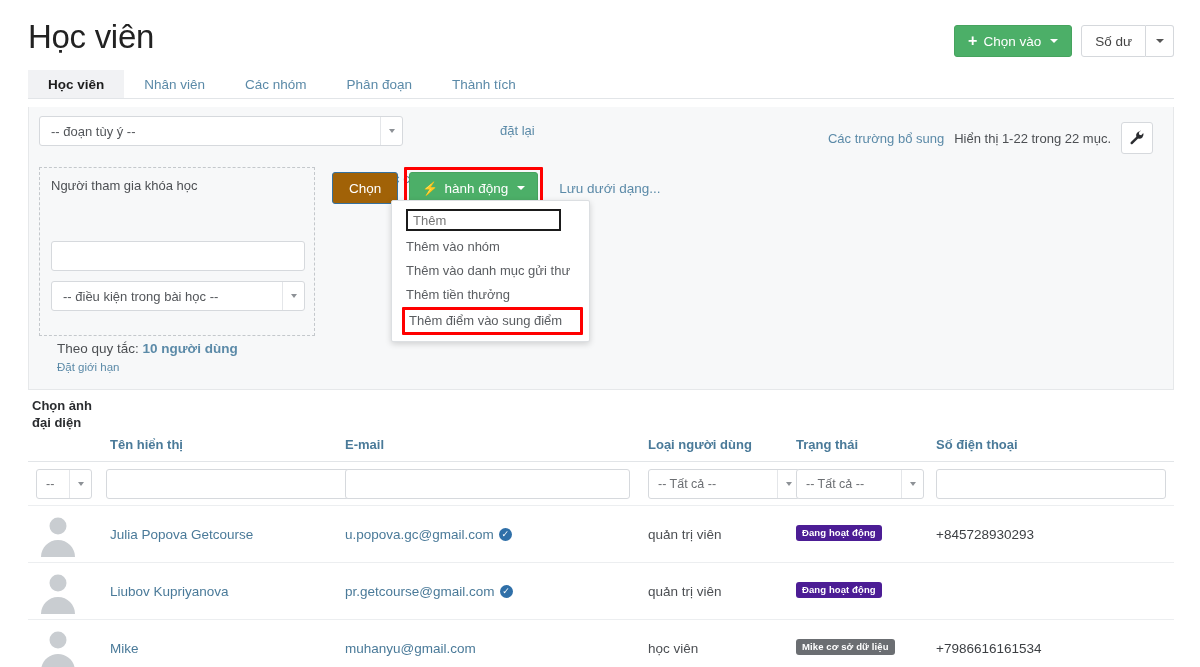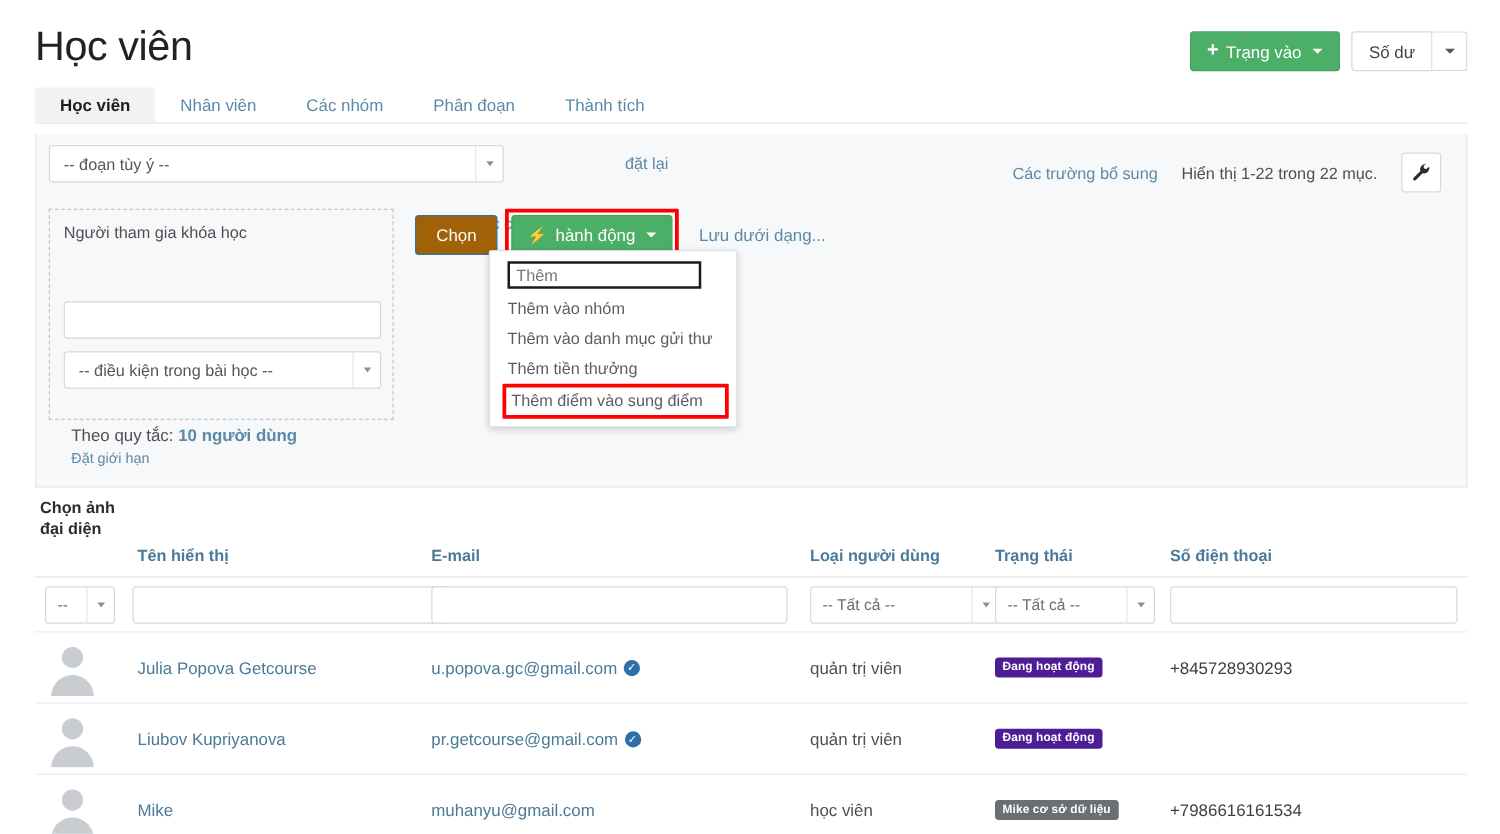--- a/index.html
+++ b/index.html
@@ -95,21 +95,21 @@
     border-right: 3.5px solid transparent; border-top: 4.5px solid #8d9196;
   }
   .link {
     color: #5b8aa8; font-size: 13px; cursor: pointer; text-decoration: none;
   }
   .filter-row1 .link-new { position: absolute; left: 344px; top: 7px; margin-top: 48px; }
   .filter-row1 .link-reset { position: absolute; left: 461px; top: 7px; }
 
   .right-tools {
     position: absolute; right: 10px; top: 6px;
-    display: flex; align-items: center; gap: 19px;
+    display: flex; align-items: center; gap: 10px;
   }
   .count-text { font-size: 13px; color: #4c4f53; }
   .wrench-btn {
     width: 32px; height: 32px; background: #fff; border: 1px solid #d6d9dd;
     border-radius: 3px; display: flex; align-items: center; justify-content: center;
     cursor: pointer;
   }
 
   
   .rule-box {
@@ -234,21 +234,21 @@
 </head>
 <body>
 
 <div class="page">
 
   <div class="header">
     <div class="page-title">Học viên</div>
     <div class="header-actions">
       <div class="btn-add">
         <span class="plus">+</span>
-        <span>Trạng vào</span>
+        <span>Chọn vào</span>
         <span class="caret"></span>
       </div>
       <div class="btn-group">
         <div class="btn-plain">Số dư</div>
         <div class="btn-plain-caret">
           <span class="caret-dark"></span>
         </div>
       </div>
     </div>
   </div>

